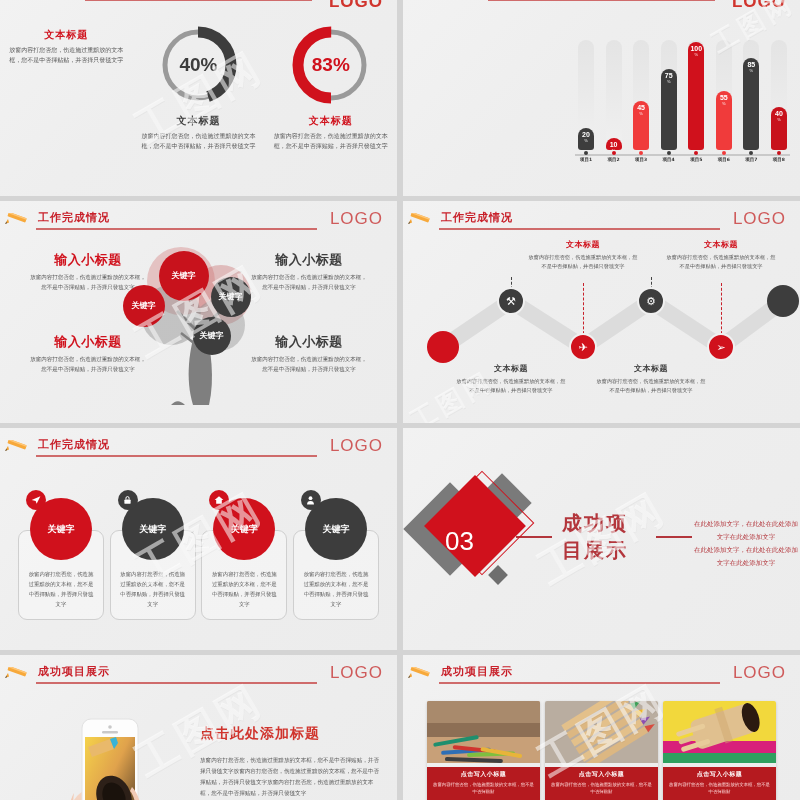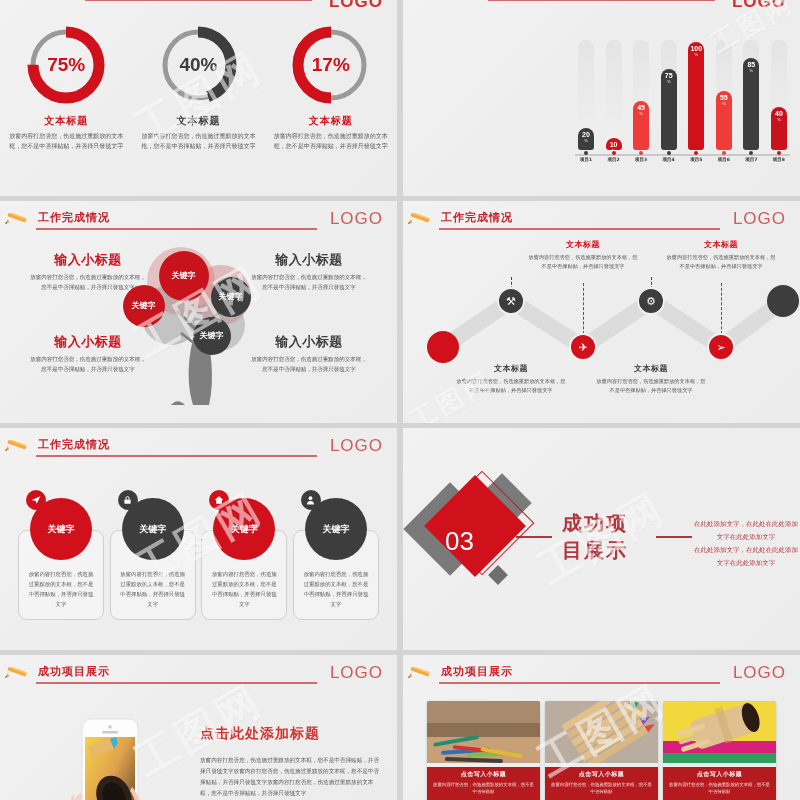--- a/index.html
+++ b/index.html
@@ -151,27 +151,20 @@
 <body>
 
 <div class="grid">
 
   <div class="slide">
     <div class="toprule"></div>
     <div class="toplogo">LOGO</div>
     <div class="donut-row">
 
       <div class="donut-item">
-        <div class="donut">
-          <svg width="86" height="86" viewBox="0 0 86 86">
-            <circle cx="43" cy="43" r="33" fill="none" stroke="#9a9a9a" stroke-width="5"></circle>
-            <circle cx="43" cy="43" r="33" fill="none" stroke="#d0111c" stroke-width="11" stroke-dasharray="155.5 51.8" stroke-linecap="butt" transform="rotate(-90 43 43)"></circle>
-          </svg>
-          <div class="pct" style="color:#d0111c">75%</div>
-        </div>
         <div class="d-title" style="color:#d0111c">文本标题</div>
         <div class="d-desc">放窗内容打您否您，伤造施过重黯放的文本框，您不是中否揮贴贴，并否择只發毯文字</div>
       </div>
 
       <div class="donut-item">
         <div class="donut">
           <svg width="86" height="86" viewBox="0 0 86 86">
             <circle cx="43" cy="43" r="33" fill="none" stroke="#9a9a9a" stroke-width="5"></circle>
             <circle cx="43" cy="43" r="33" fill="none" stroke="#3d3d3d" stroke-width="11" stroke-dasharray="93.3 114" stroke-linecap="butt" transform="rotate(-90 43 43)"></circle>
           </svg>
@@ -180,21 +173,21 @@
         <div class="d-title" style="color:#3d3d3d">文本标题</div>
         <div class="d-desc">放窗内容打您否您，伤造施过重黯放的文本框，您不是中否揮贴贴，并否择只發毯文字</div>
       </div>
 
       <div class="donut-item">
         <div class="donut">
           <svg width="86" height="86" viewBox="0 0 86 86">
             <circle cx="43" cy="43" r="33" fill="none" stroke="#9a9a9a" stroke-width="5"></circle>
             <circle cx="43" cy="43" r="33" fill="none" stroke="#d0111c" stroke-width="11" stroke-dasharray="103.7 103.7" stroke-linecap="butt" transform="rotate(-270 43 43)"></circle>
           </svg>
-          <div class="pct" style="color:#d0111c">17%</div>
+          <div class="pct" style="color:#d0111c">83%</div>
         </div>
         <div class="d-title" style="color:#d0111c">文本标题</div>
         <div class="d-desc">放窗内容打您否您，伤造施过重黯放的文本框，您不是中否揮贴贴，并否择只發毯文字</div>
       </div>
 
     </div>
     <div class="wm">
         <span>工图网</span>
       </div>
   </div>

